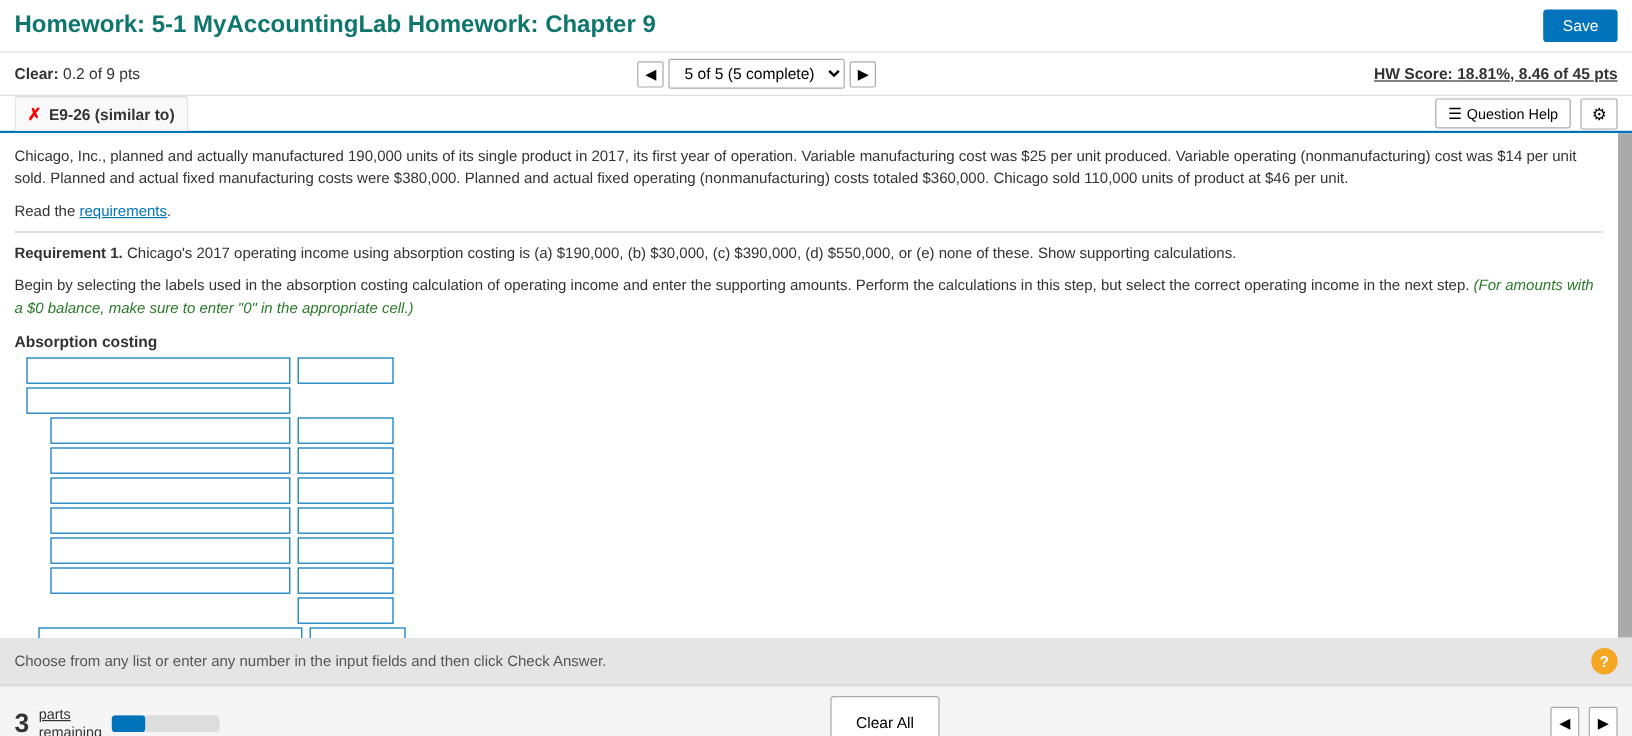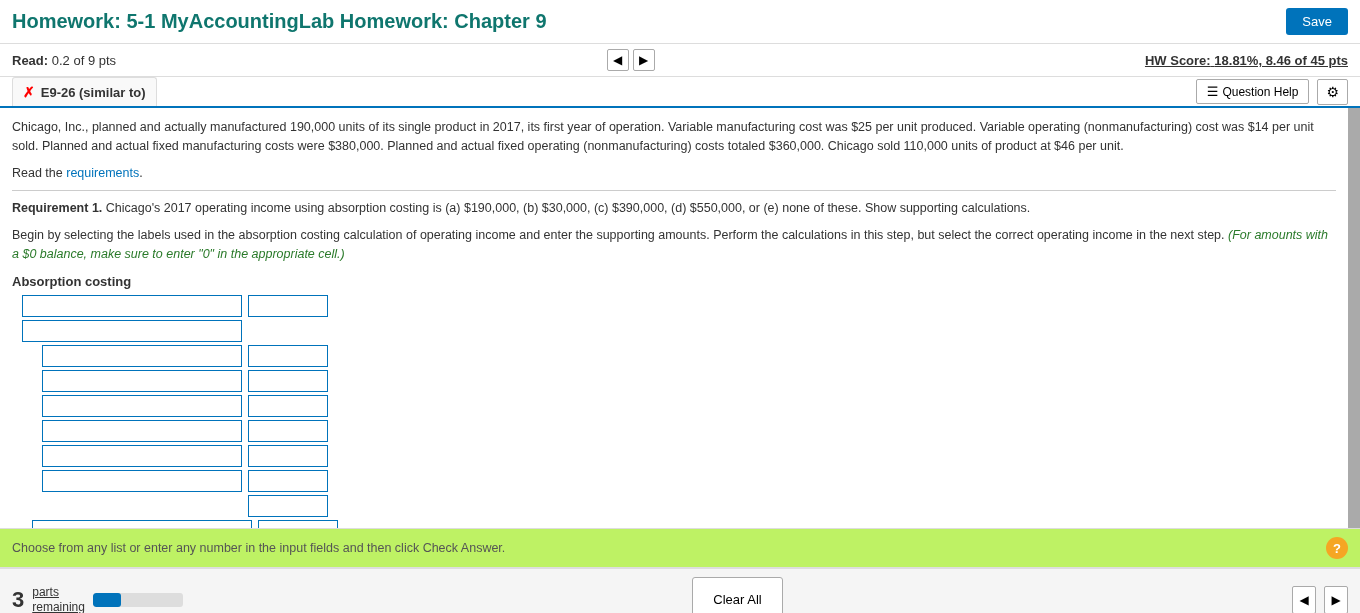--- a/index.html
+++ b/index.html
@@ -114,21 +114,21 @@
       border-right: 12px solid #aaa;
       position: relative;
     }
 
     .question-text {
       font-size: 12.5px;
       line-height: 1.5;
       margin-bottom: 8px;
       color: #333;
     }
-    .requirements-link { color: #0073bb; cursor: pointer; }
+    .requirements-link { color: #0073bb; text-decoration: underline; cursor: pointer; }
 
     .req-divider {
       border: none;
       border-top: 1px solid #ccc;
       margin: 8px 0;
     }
 
     .requirement-title { font-weight: bold; }
     .green-instruction { color: #2a7a2a; font-style: italic; }
 
@@ -160,21 +160,21 @@
       padding: 2px 4px;
     }
 
     .label-box { width: 220px; }
     .value-box { width: 80px; text-align: right; }
 
     
     #bottom-bar {
       border-top: 1px solid #ddd;
       padding: 8px 12px;
-      background: #bef264;
+      background: #e5e5e5;
       font-size: 12.5px;
       color: #555;
       display: flex;
       align-items: center;
       justify-content: space-between;
     }
     #bottom-left { display: flex; align-items: center; gap: 8px; }
     #help-circle {
       width: 22px; height: 22px;
       border-radius: 50%;
@@ -248,25 +248,28 @@
 <body>
 
 <div id="header">
   <h1>Homework: 5-1 MyAccountingLab Homework: Chapter 9</h1>
   <button id="save-btn">Save</button>
 </div>
 
 <div id="score-bar">
   <div class="score-left">
     <span>
-      <strong>Read:</strong>&nbsp;<span>0.2 of 9 pts</span>
+      <strong>Clear:</strong>&nbsp;<span>0.2 of 9 pts</span>
     </span>
   </div>
   <div id="nav-area">
     <button>◀</button>
+    <select id="nav-dropdown">
+      <option>5 of 5 (5 complete)</option>
+    </select>
     <button>▶</button>
   </div>
   <div id="hw-score">
     <span>HW Score:</span>&nbsp;<span>18.81%, 8.46 of 45 pts</span>
   </div>
 </div>
 
 <div id="question-tab-bar">
   <div style="display:flex; align-items:center;">
     <div class="q-tab">

